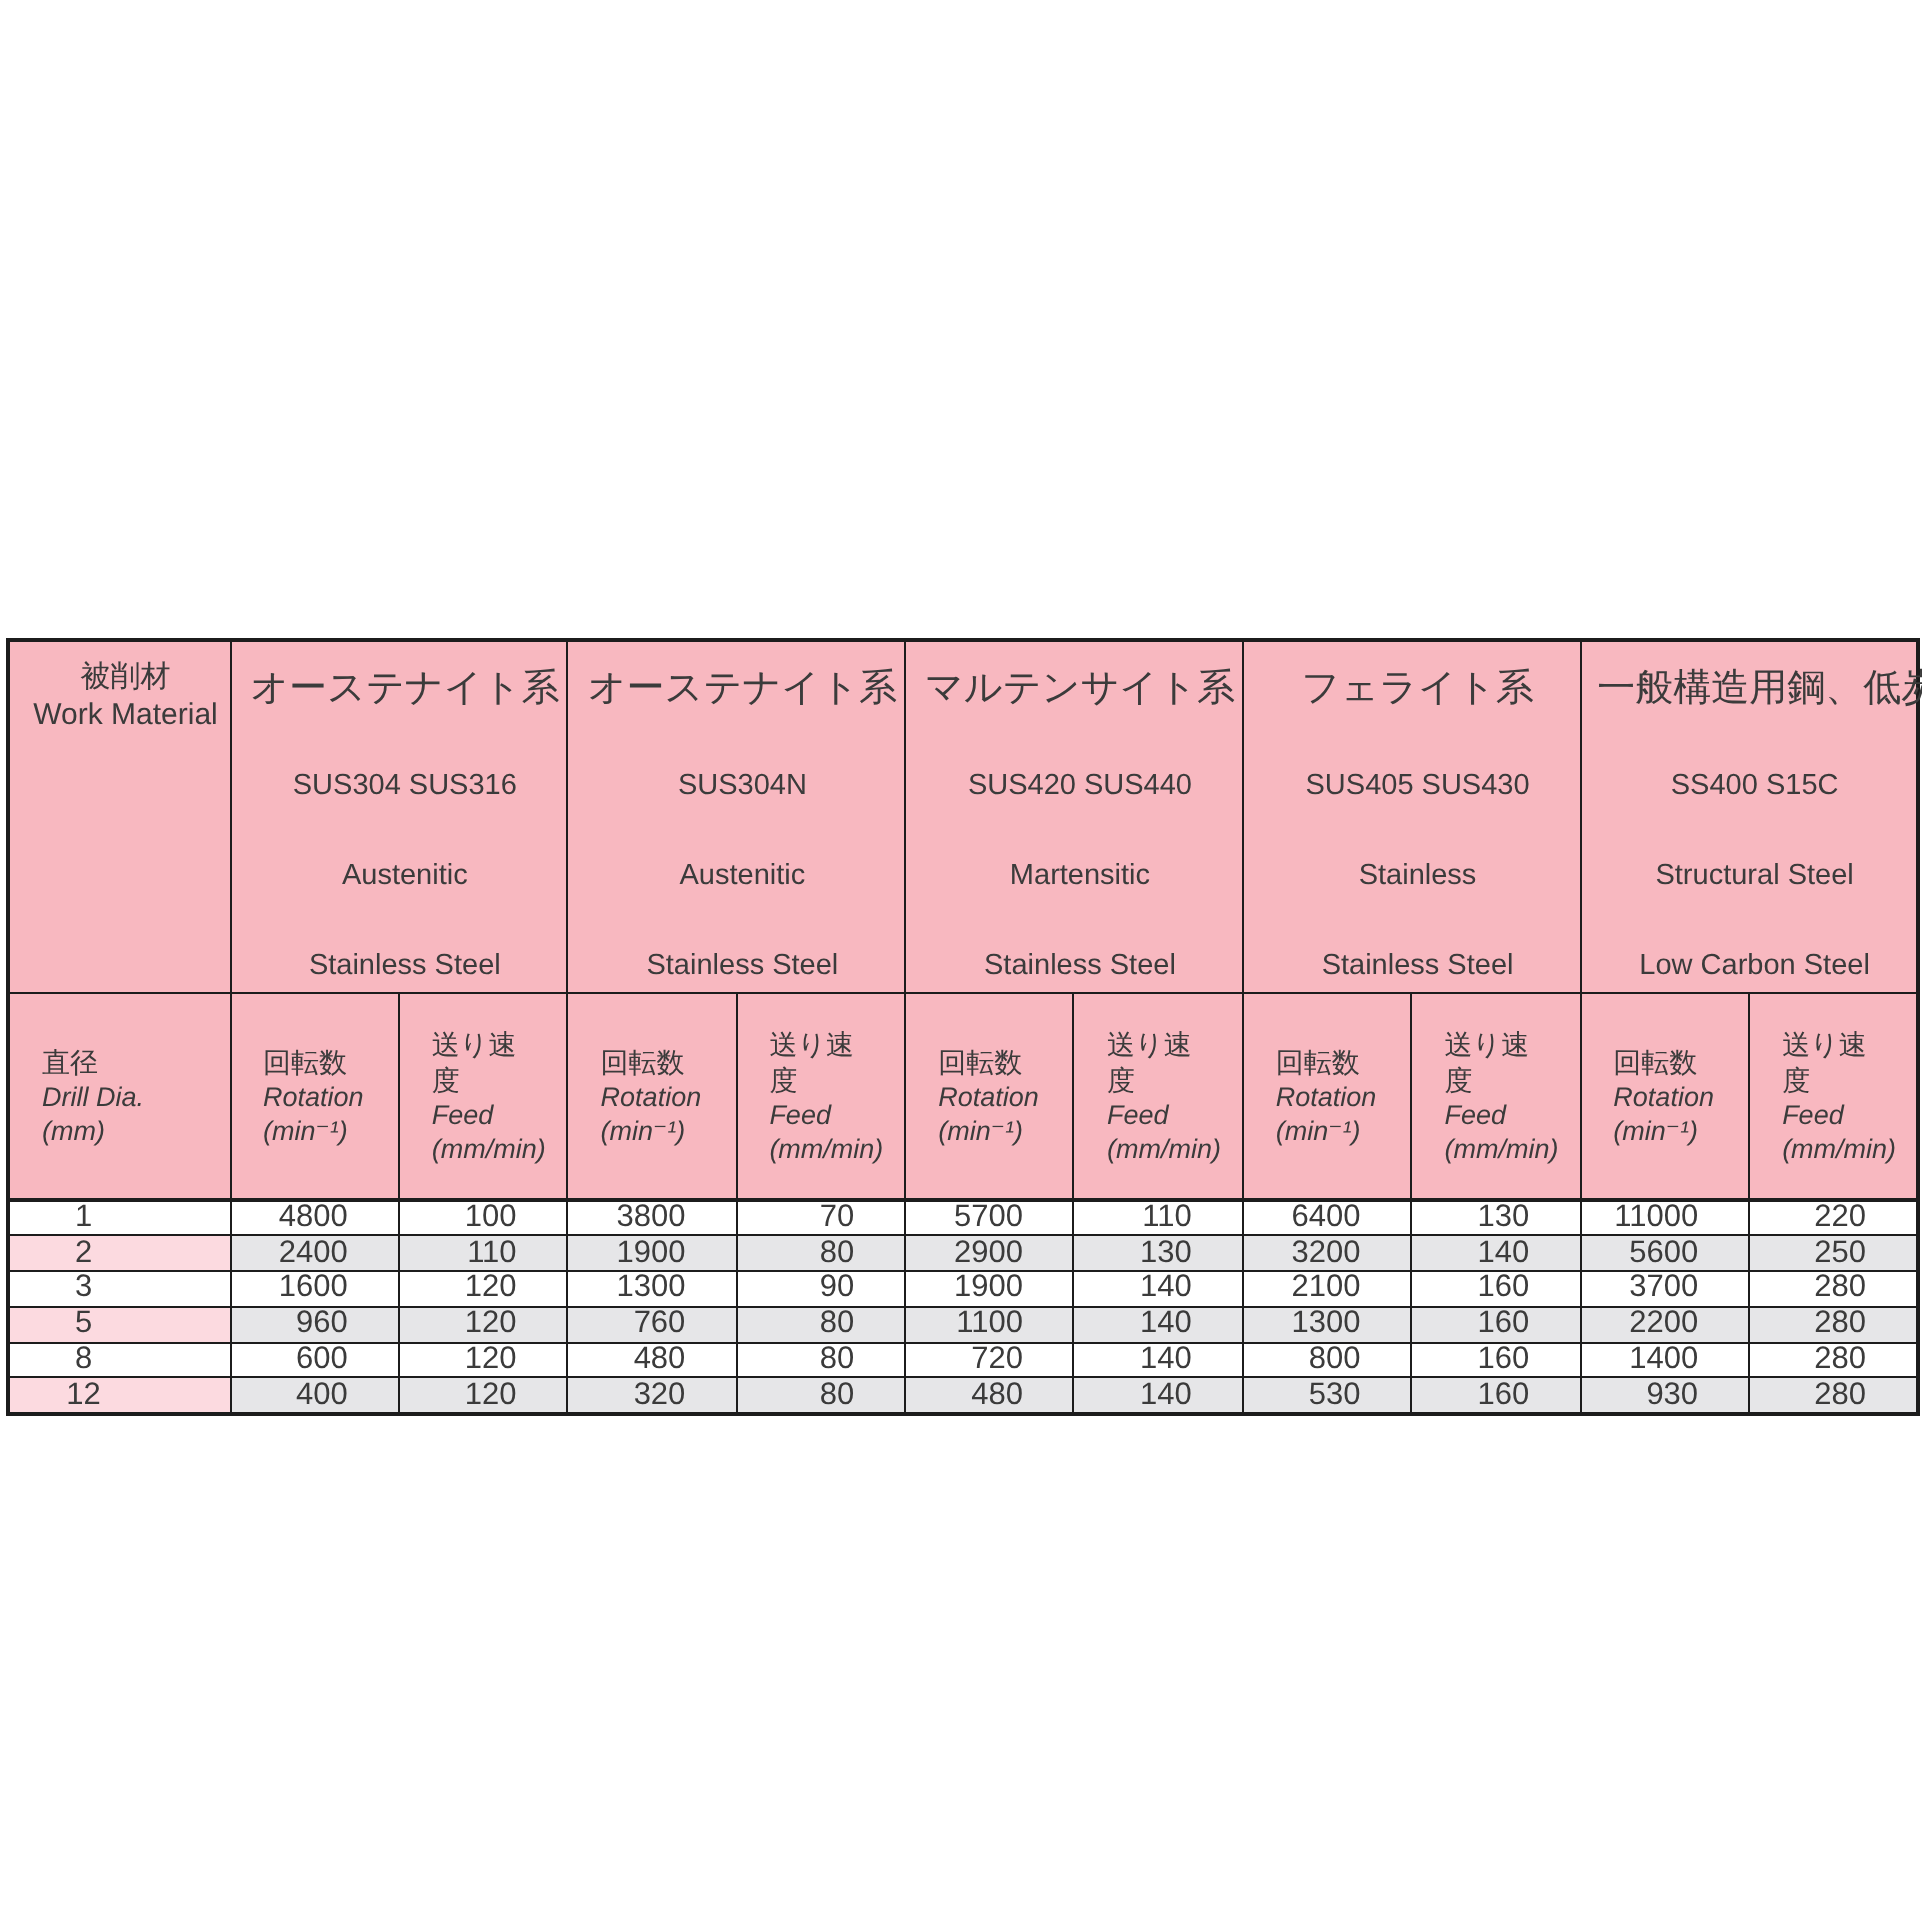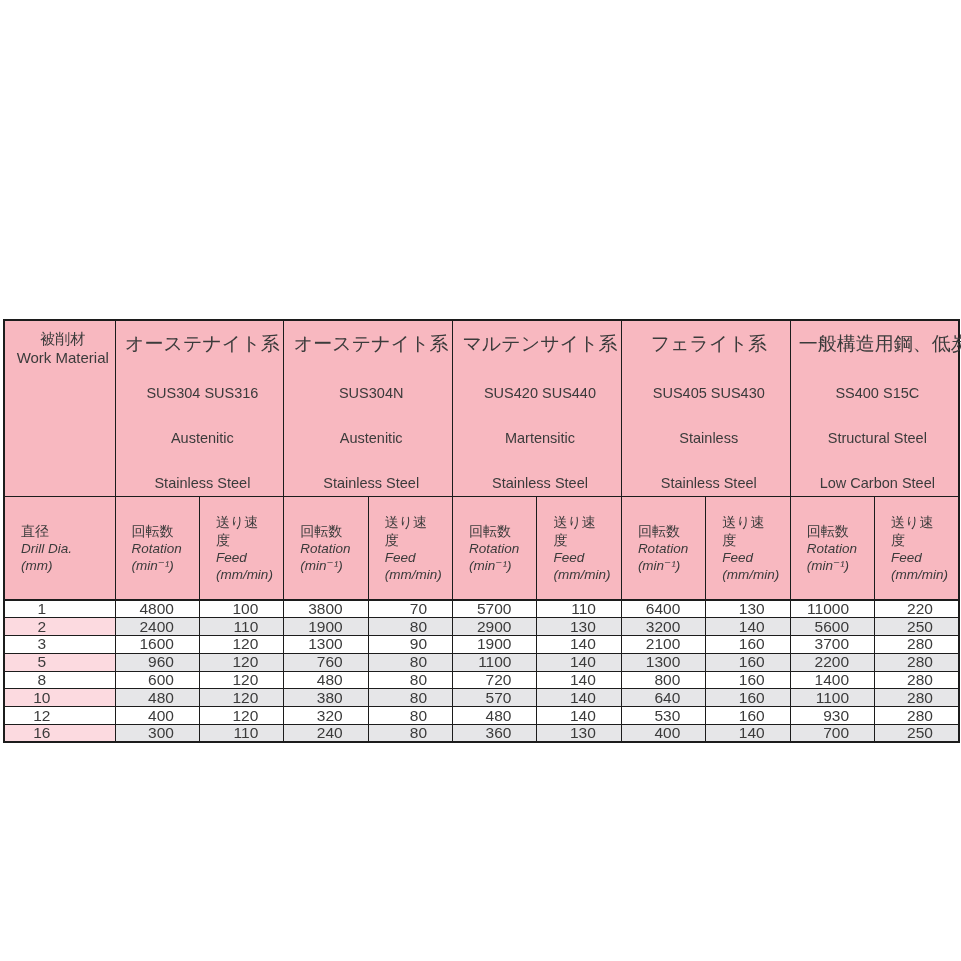--- a/index.html
+++ b/index.html
@@ -233,53 +233,27 @@
           <td>480</td>
           <td>80</td>
           <td>720</td>
           <td>140</td>
           <td>800</td>
           <td>160</td>
           <td>1400</td>
           <td>280</td>
         </tr>
         <tr>
-          <td class="dia-cell">10</td>
-          <td>480</td>
-          <td>120</td>
-          <td>380</td>
-          <td>80</td>
-          <td>570</td>
-          <td>140</td>
-          <td>640</td>
-          <td>160</td>
-          <td>1100</td>
-          <td>280</td>
-        </tr>
-        <tr>
           <td class="dia-cell">12</td>
           <td>400</td>
           <td>120</td>
           <td>320</td>
           <td>80</td>
           <td>480</td>
           <td>140</td>
           <td>530</td>
           <td>160</td>
           <td>930</td>
           <td>280</td>
-        </tr>
-        <tr>
-          <td class="dia-cell">16</td>
-          <td>300</td>
-          <td>110</td>
-          <td>240</td>
-          <td>80</td>
-          <td>360</td>
-          <td>130</td>
-          <td>400</td>
-          <td>140</td>
-          <td>700</td>
-          <td>250</td>
         </tr>
       </tbody>
   </table>
 </div>
 
 </body></html>

